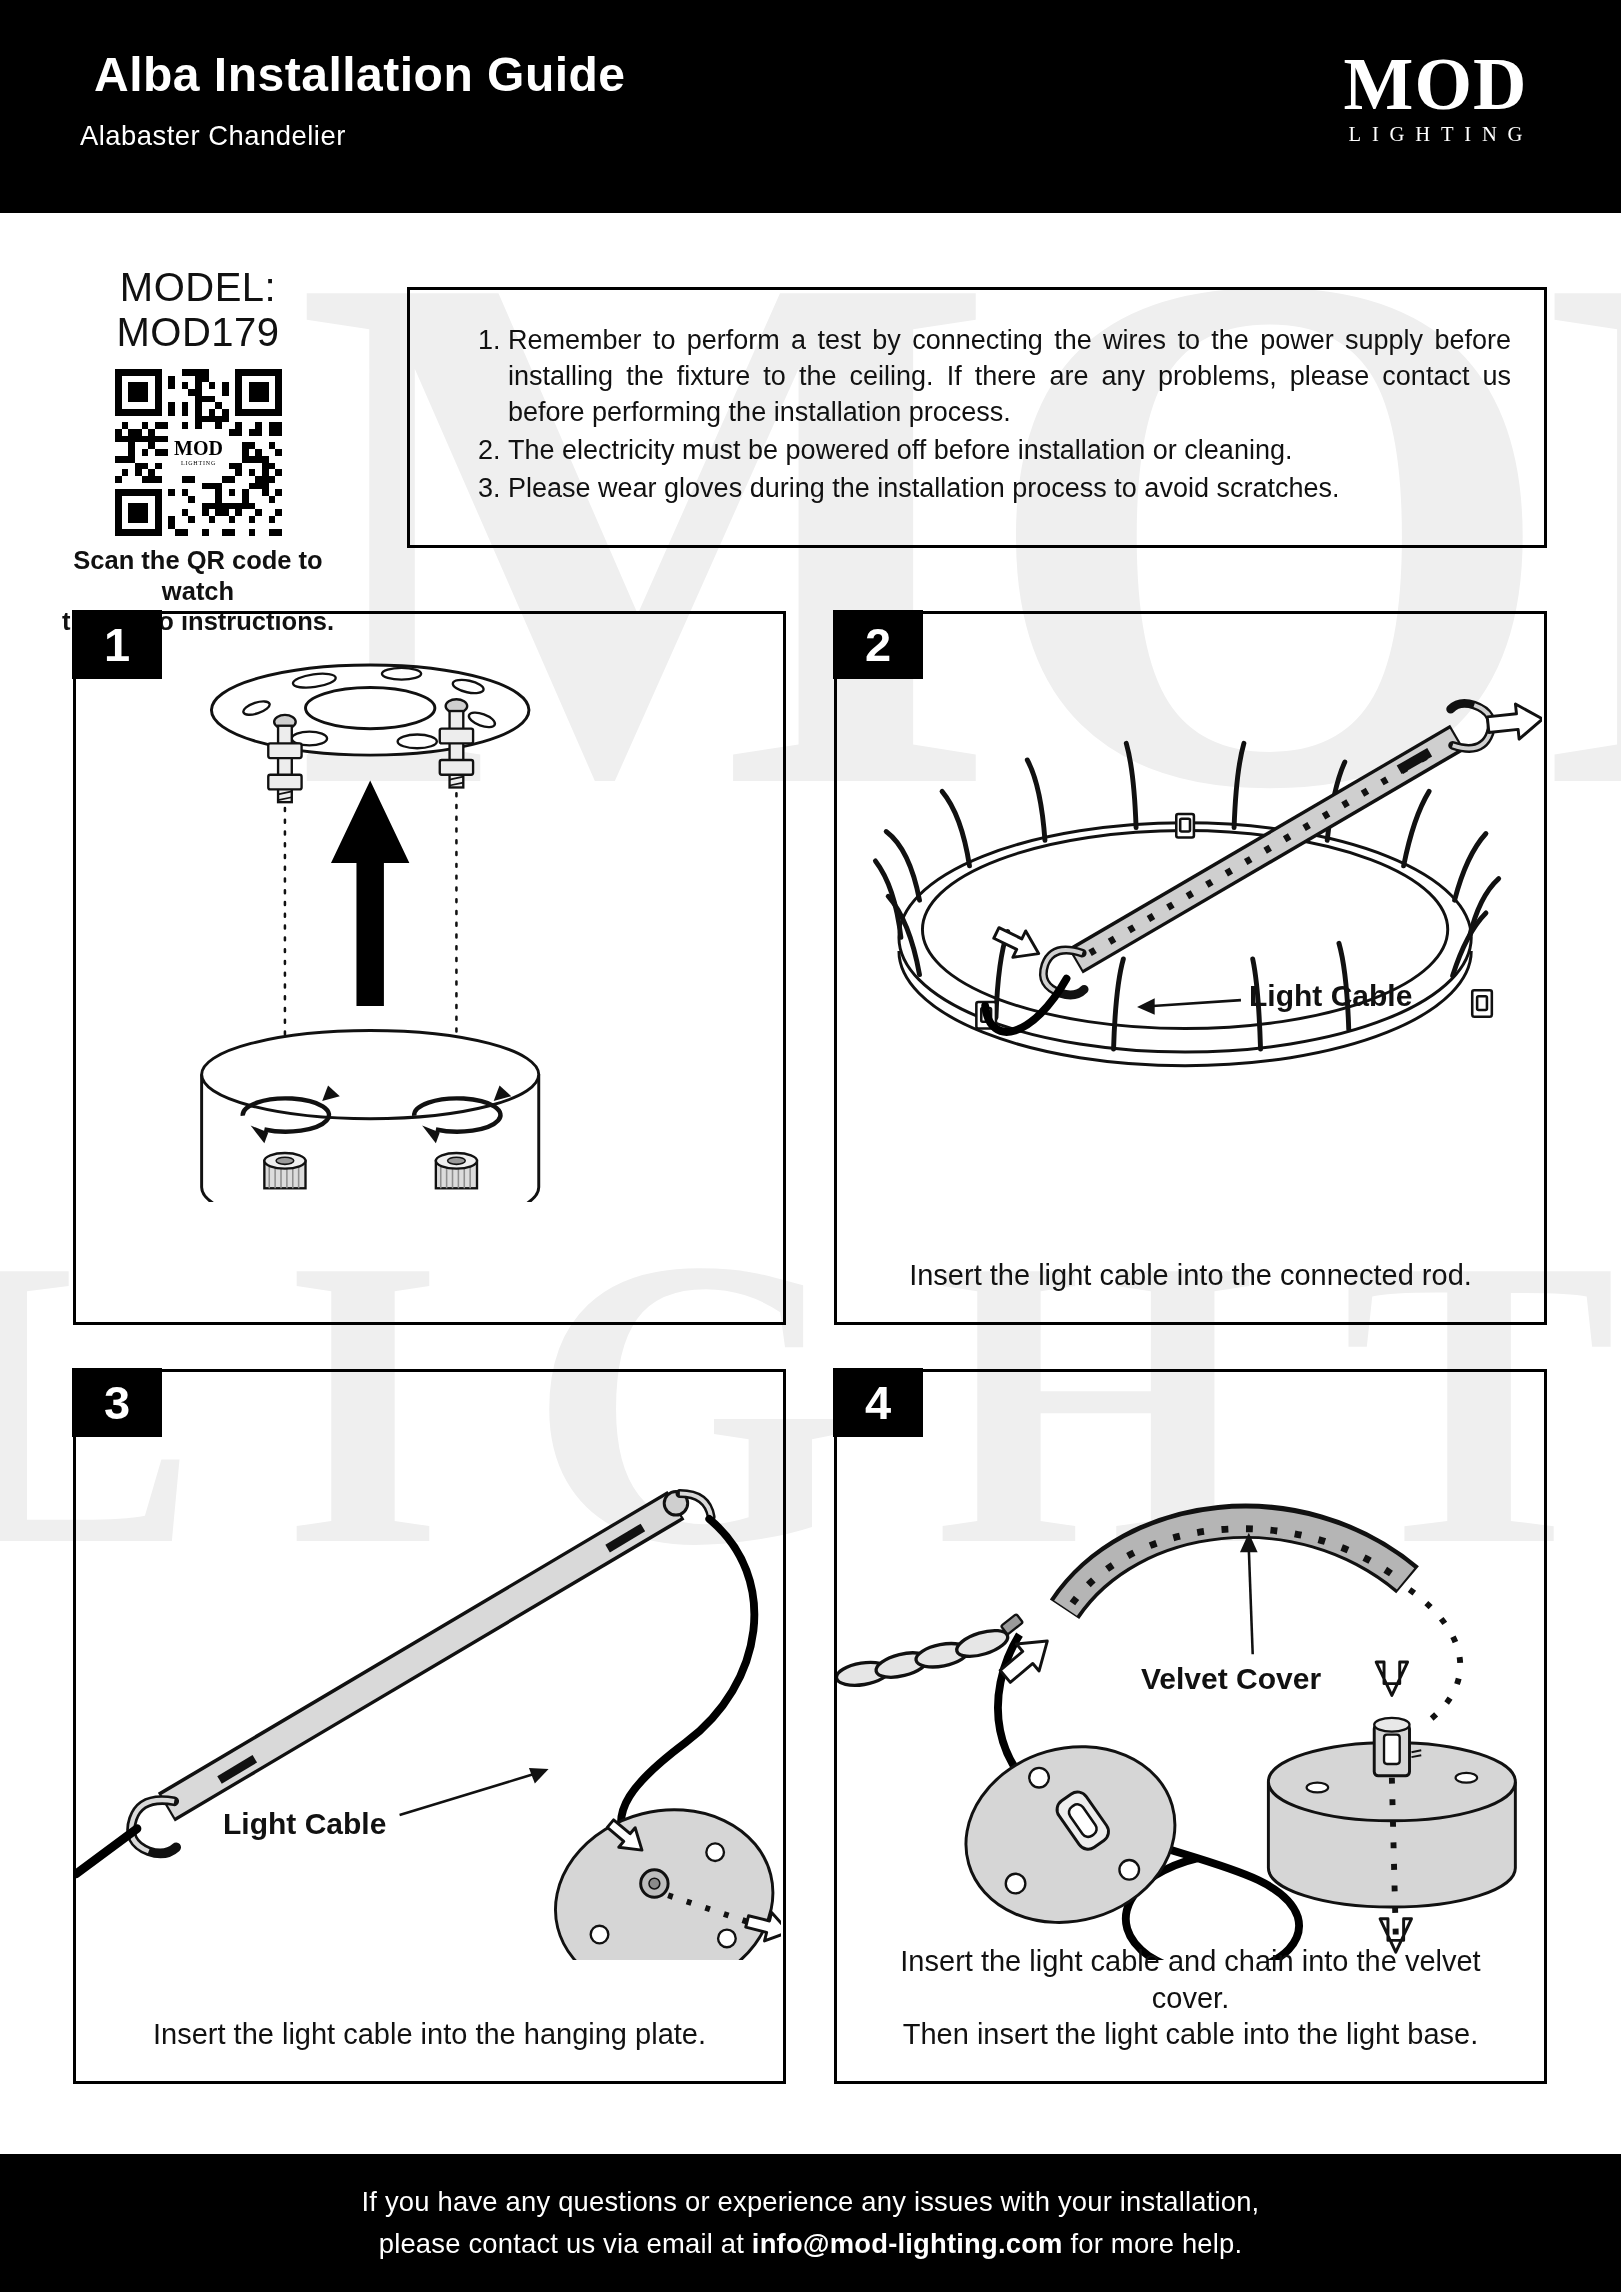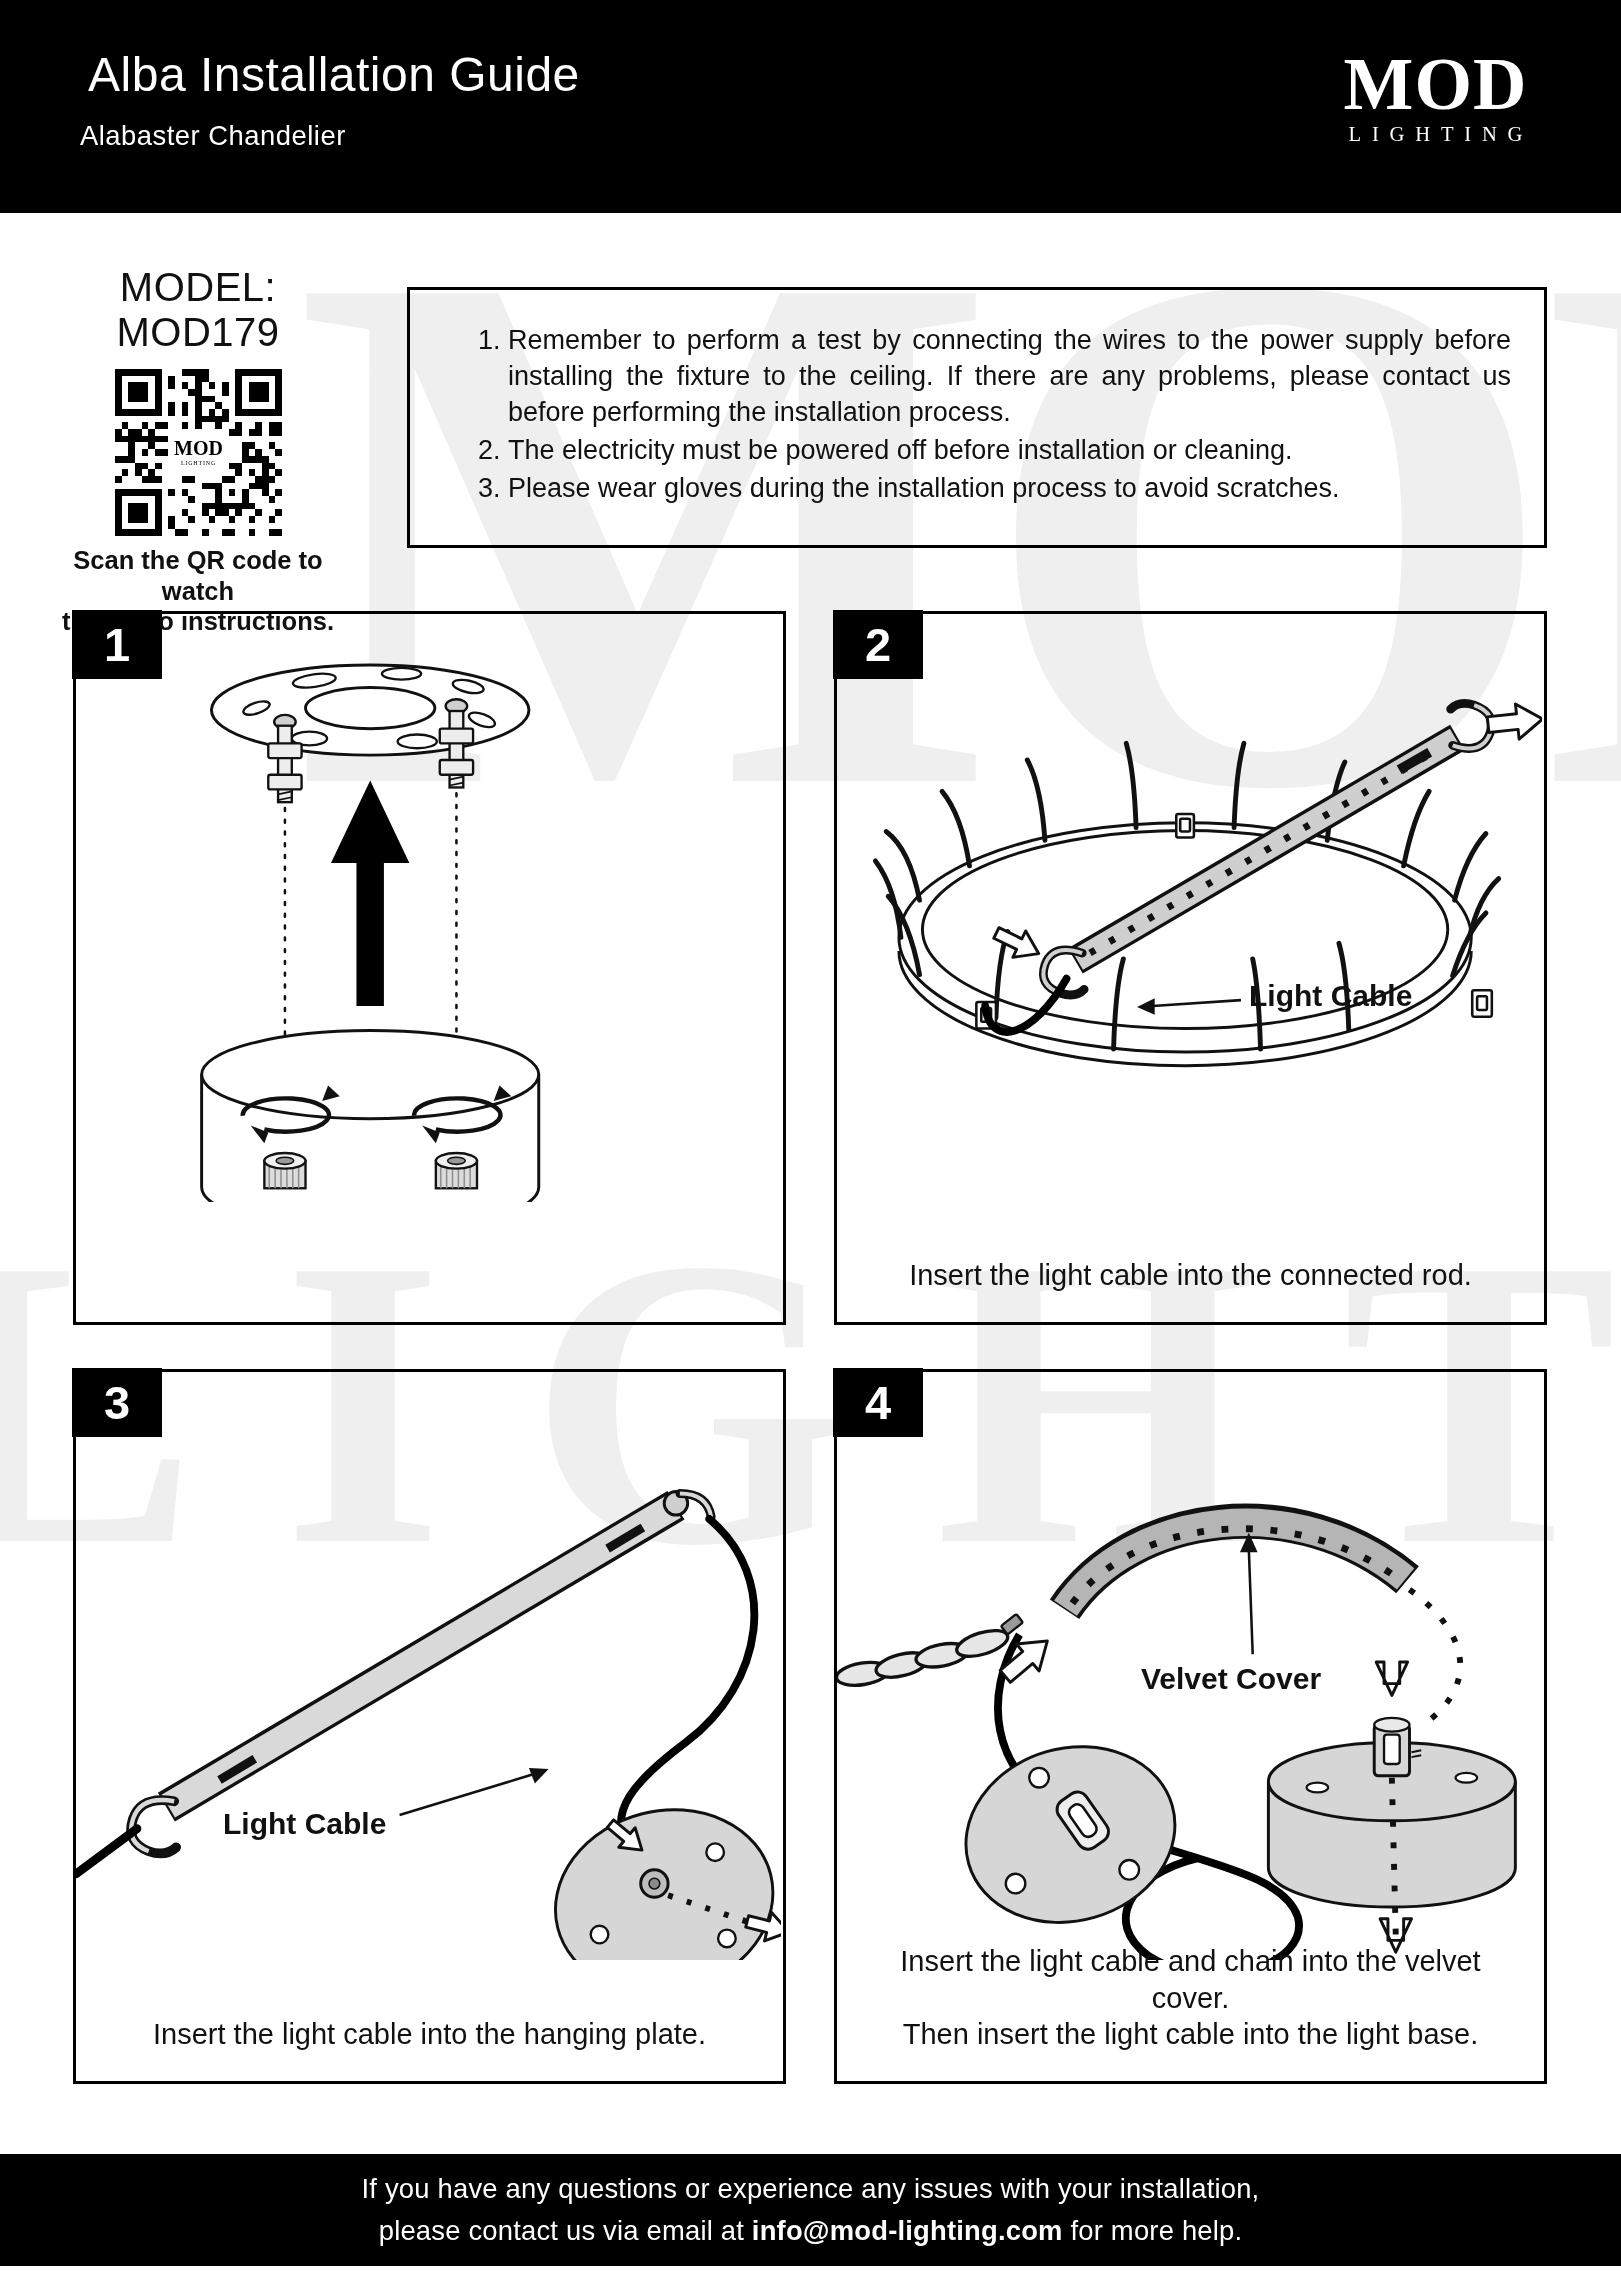--- a/index.html
+++ b/index.html
@@ -29,22 +29,22 @@
     line-height:1;
   }
   .wm1{left:294px;top:157px;font-size:745px;letter-spacing:-17.6px;}
   .wm2{left:-78px;top:1196px;font-size:412px;letter-spacing:86px;}
   
   .header{
     position:absolute;left:0;top:0;width:1621px;height:213px;
     background:#000;color:#fff;z-index:2;
   }
   .header .title{
-    position:absolute;left:88px;top:47px;
-    font-size:48px;font-weight:400;letter-spacing:0.5px;
+    position:absolute;left:94px;top:47px;
+    font-size:48px;font-weight:700;letter-spacing:0.5px;
   }
   .header .subtitle{
     position:absolute;left:80px;top:120px;
     font-size:27.4px;font-weight:400;letter-spacing:0.5px;
   }
   .brand{
     position:absolute;right:73px;top:49px;width:225px;text-align:center;
     font-family:"Liberation Serif", serif;
   }
   .brand .brand-mod{font-size:74px;font-weight:700;line-height:.95;letter-spacing:1px;}
@@ -87,21 +87,21 @@
     padding:0 23.5px;white-space:pre-line;
   }
   .fig-label{
     position:absolute;font-size:30px;font-weight:700;z-index:3;white-space:nowrap;
   }
   .lbl-cable-2{left:412px;top:365px;}
   .lbl-cable-3{left:147px;top:435px;}
   .lbl-velvet{left:304px;top:290px;}
   
   .footer{
-    position:absolute;left:0;top:2154px;width:1621px;height:112px;
+    position:absolute;left:0;top:2154px;width:1621px;height:138px;
     background:#000;color:#fff;z-index:2;
     display:flex;flex-direction:column;align-items:center;justify-content:center;
     font-size:27.4px;line-height:1.55;letter-spacing:0.2px;
   }
   .footer b{font-weight:700;}
   
   svg .ln{stroke:var(--ink);fill:none;}
 </style>
 </head>
 <body>

